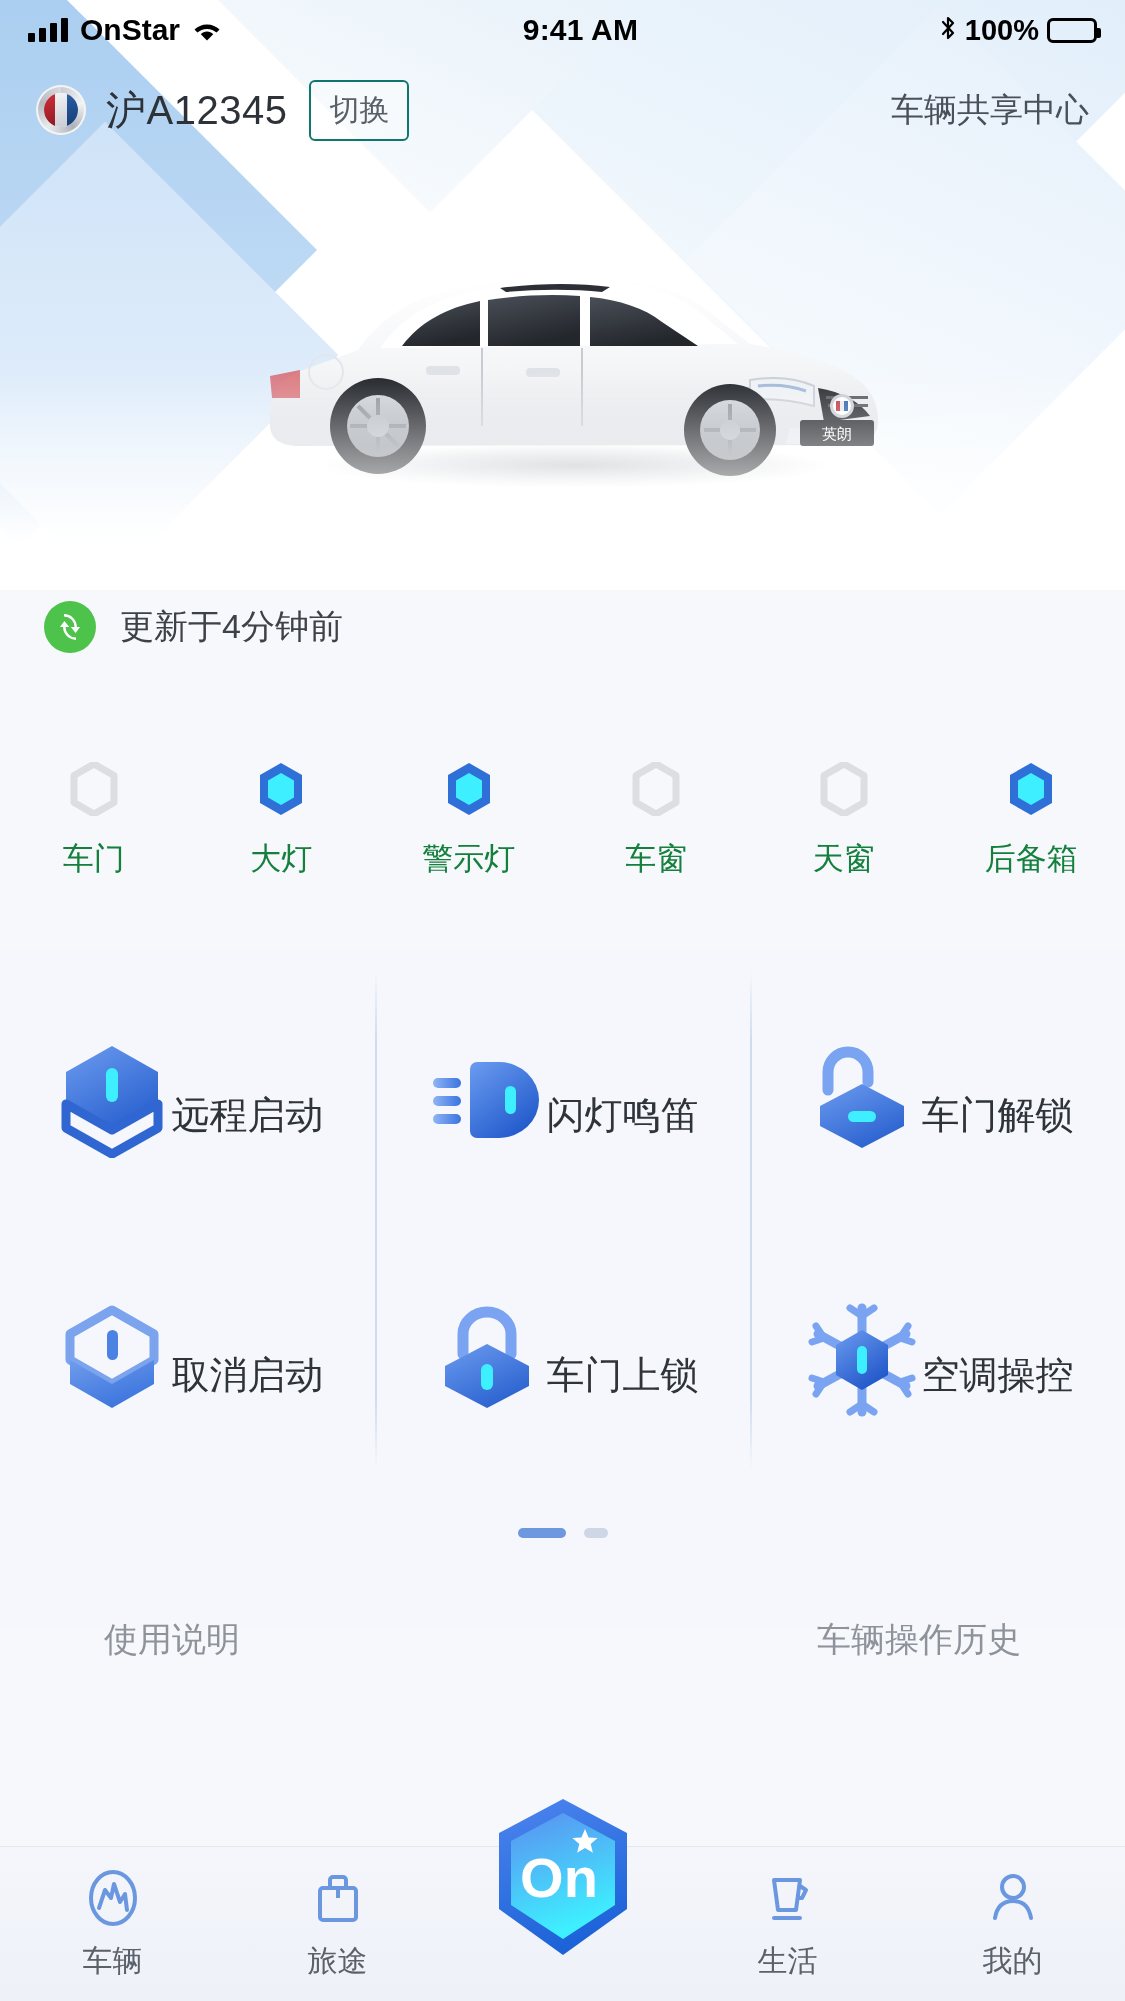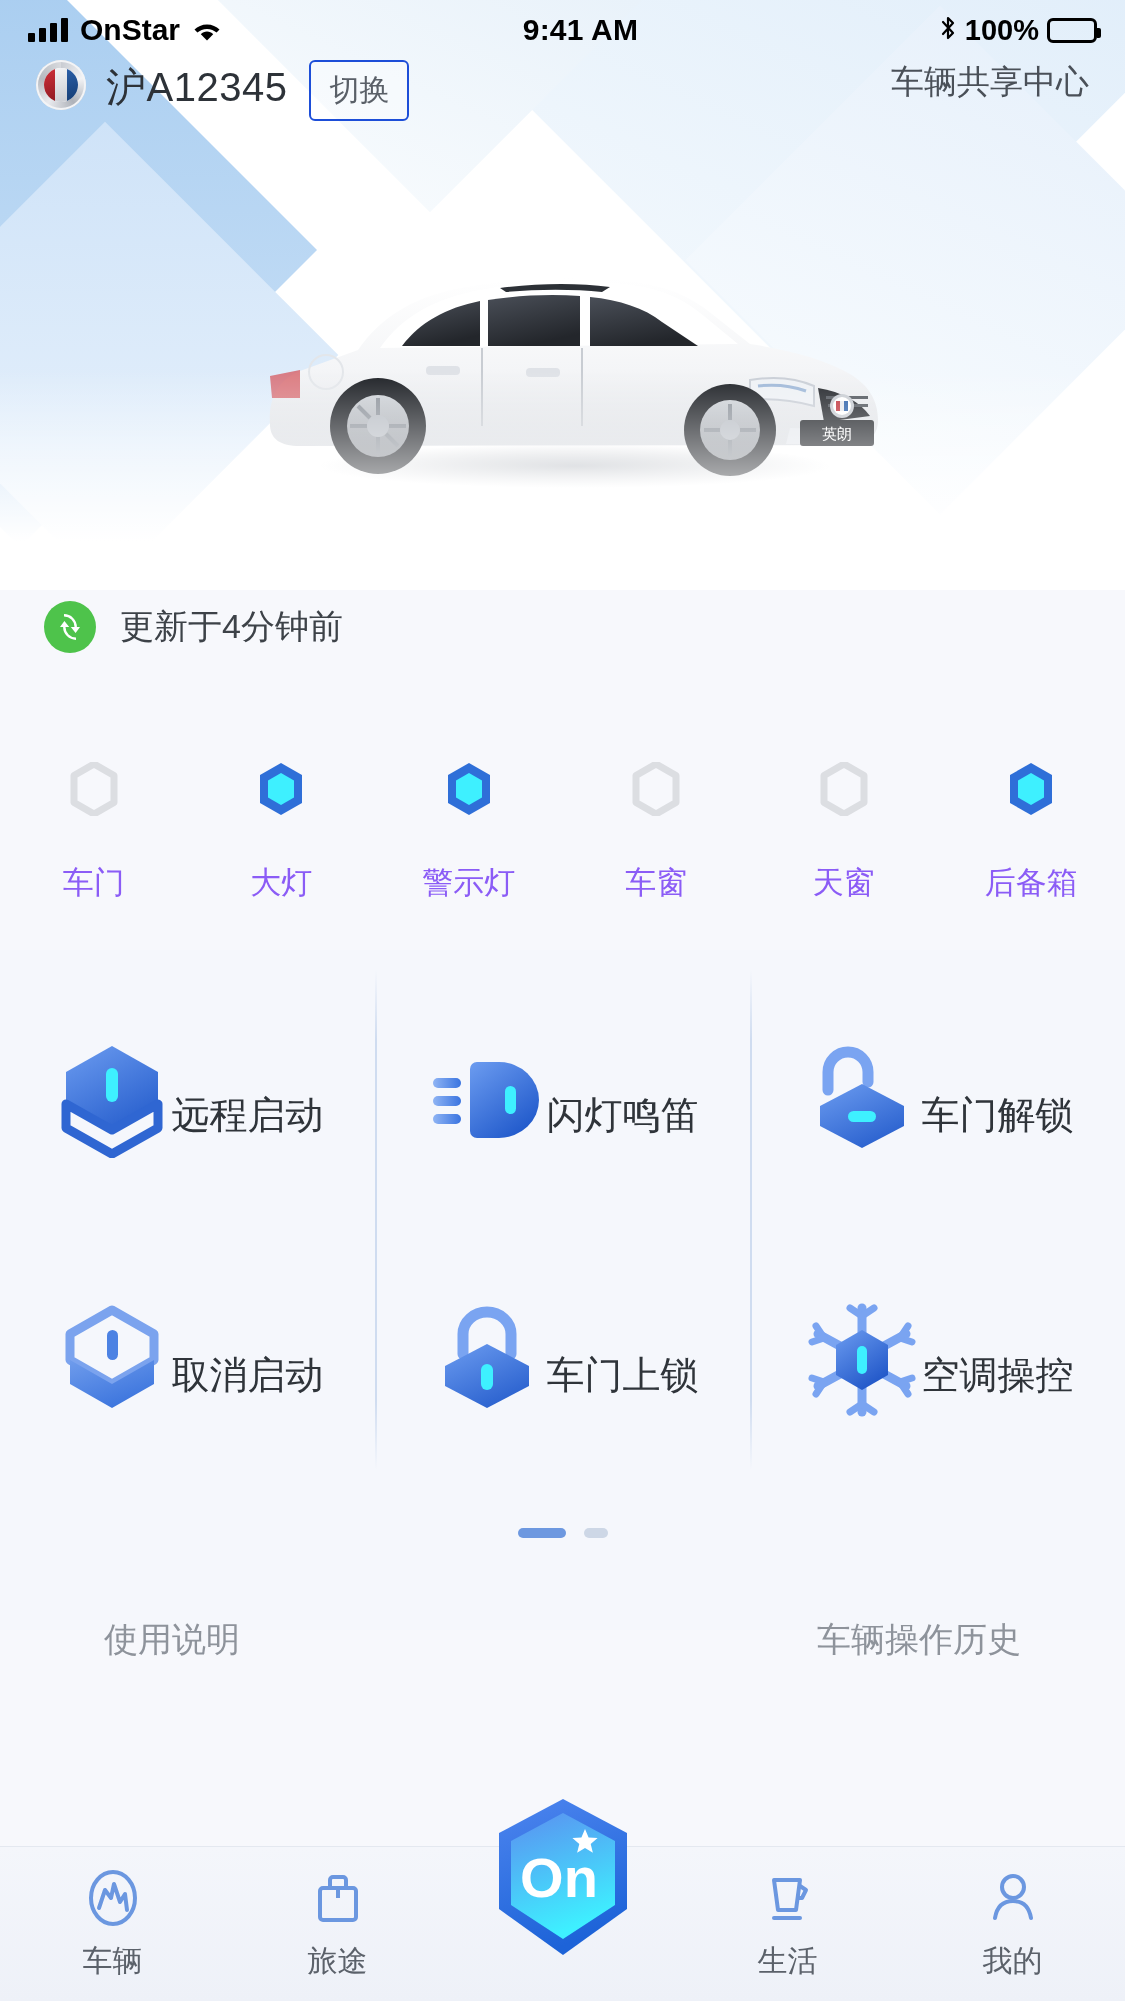--- a/index.html
+++ b/index.html
@@ -59,42 +59,42 @@
   .d5 { width:300px; height:300px; left:280px; top:-150px;
         background:linear-gradient(160deg,#e4eff9,#f6fafd); }
   .hero-fade{
     position:absolute; left:0; bottom:0; width:1125px; height:220px;
     background:linear-gradient(to bottom, rgba(255,255,255,0), #ffffff 78%);
   }
 
   
   .header {
     position:absolute; top:60px; left:0; width:1125px; height:100px;
-    display:flex; align-items:flex-start; padding:0 36px; z-index:30;
+    display:flex; align-items:center; padding:0 36px; z-index:30;
   }
   .buick-logo {
     width:50px; height:50px; border-radius:50%;
     background:
       conic-gradient(from 0deg,#c9ccd2,#f2f3f5 20%,#aeb2b9 40%,#e9eaee 60%,#b6bac0 80%,#d8dade);
     display:flex; align-items:center; justify-content:center;
     box-shadow:inset 0 0 0 2px #f3f4f6;
     flex:0 0 auto;
   }
   .buick-inner{
     width:34px; height:34px; border-radius:50%;
     background:#fff; position:relative; overflow:hidden;
     display:flex;
   }
   .shield{ flex:1; }
   .sh-r{ background:linear-gradient(160deg,#d0303a,#8f1a22); }
   .sh-w{ background:linear-gradient(160deg,#f3f4f6,#c9ccd2); }
   .sh-b{ background:linear-gradient(160deg,#2a5fa8,#143c72); }
   .plate { font-size:40px; color:#2d3238; margin-left:20px; letter-spacing:0.5px; }
   .switch-btn {
-    margin-left:22px; border:2px solid #1d4ed8; border-radius:6px;
+    margin-left:22px; border:2px solid #0f766e; border-radius:6px;
     padding:8px 18px; font-size:30px; color:#5a6068; background:rgba(255,255,255,0.35);
   }
   .share-center { margin-left:auto; font-size:33px; color:#4a5058; }
 
   .car-img { position:absolute; left:230px; top:230px; width:670px; height:260px; }
 
   
   .update-row {
     position:absolute; top:582px; left:0; width:1125px; height:90px;
     display:flex; align-items:center; padding-left:44px; z-index:20;
@@ -106,21 +106,21 @@
   }
   .update-text{ margin-left:24px; font-size:34px; color:#3d4248; }
 
   
   .status-strip{
     position:absolute; top:760px; left:0; width:1125px; height:180px;
     display:flex; z-index:20;
   }
   .status-item{ flex:1; display:flex; flex-direction:column; align-items:center; }
   .hexwrap{ width:58px; height:58px; display:flex; align-items:center; justify-content:center; }
-  .status-label{ margin-top:44px; font-size:31px; color:#8b5cf6; }
+  .status-label{ margin-top:20px; font-size:31px; color:#15803d; }
 
   
   .panel{
     position:absolute; top:950px; left:0; width:1125px; height:680px;
     background:#f5f7fc; z-index:10;
   }
   .ctrl-grid{
     position:absolute; top:20px; left:0; width:1125px; height:520px;
     display:grid; grid-template-columns:repeat(3,1fr); grid-template-rows:repeat(2,1fr);
   }

